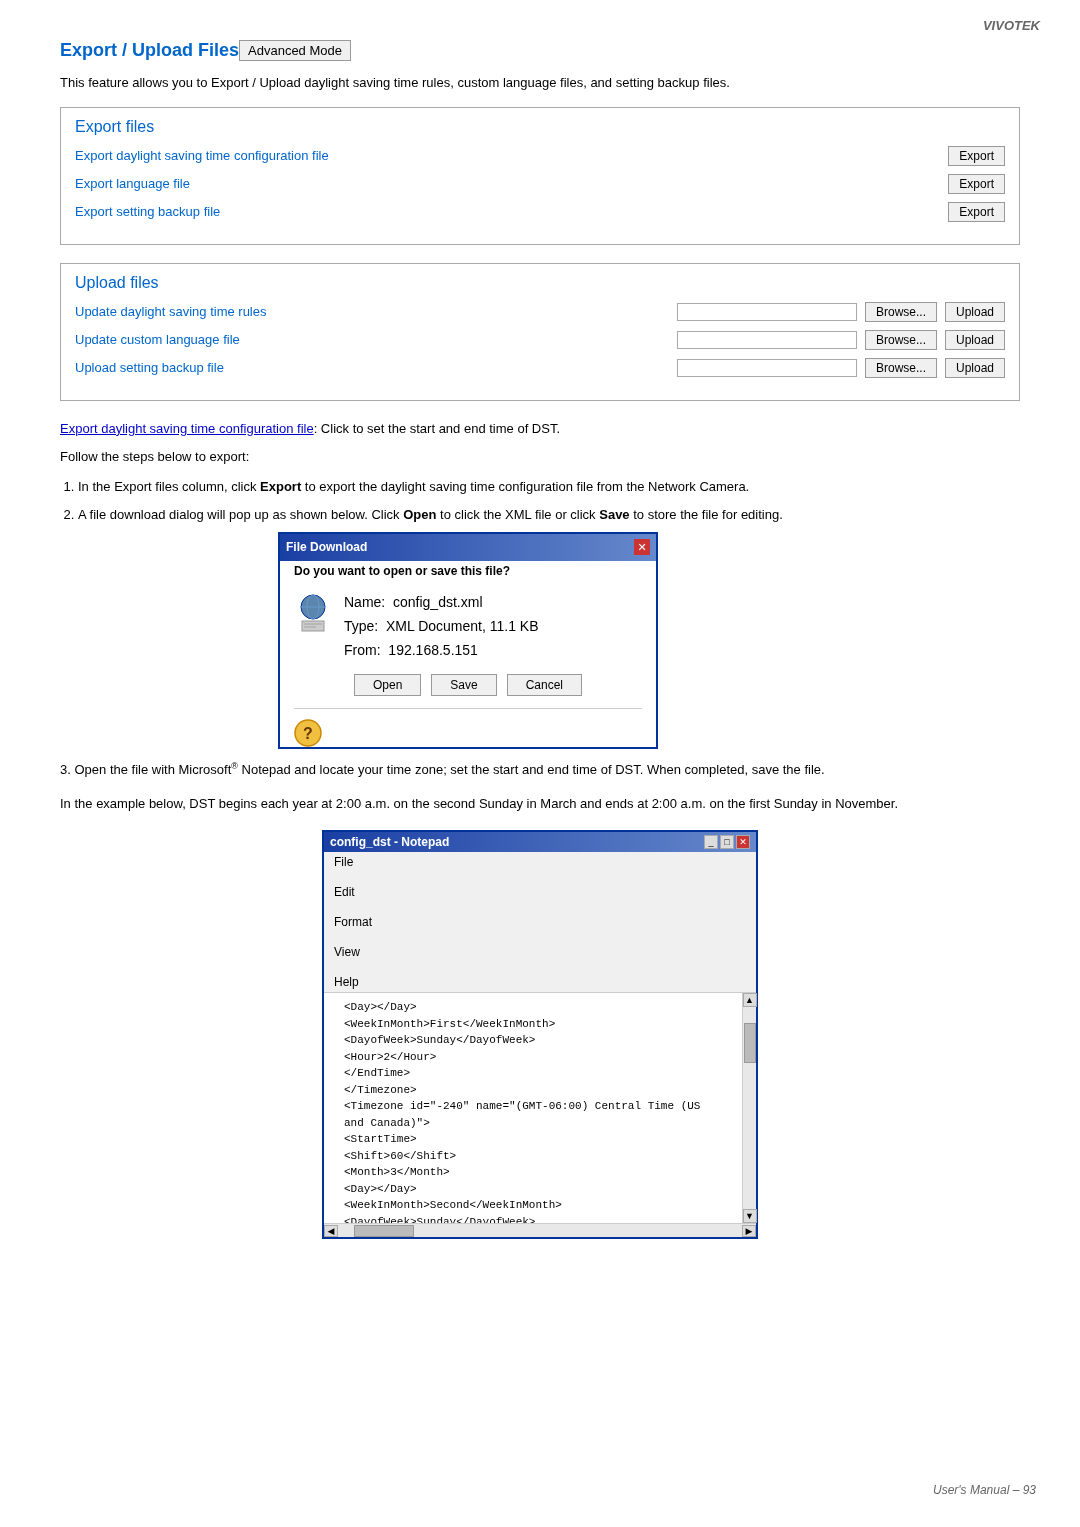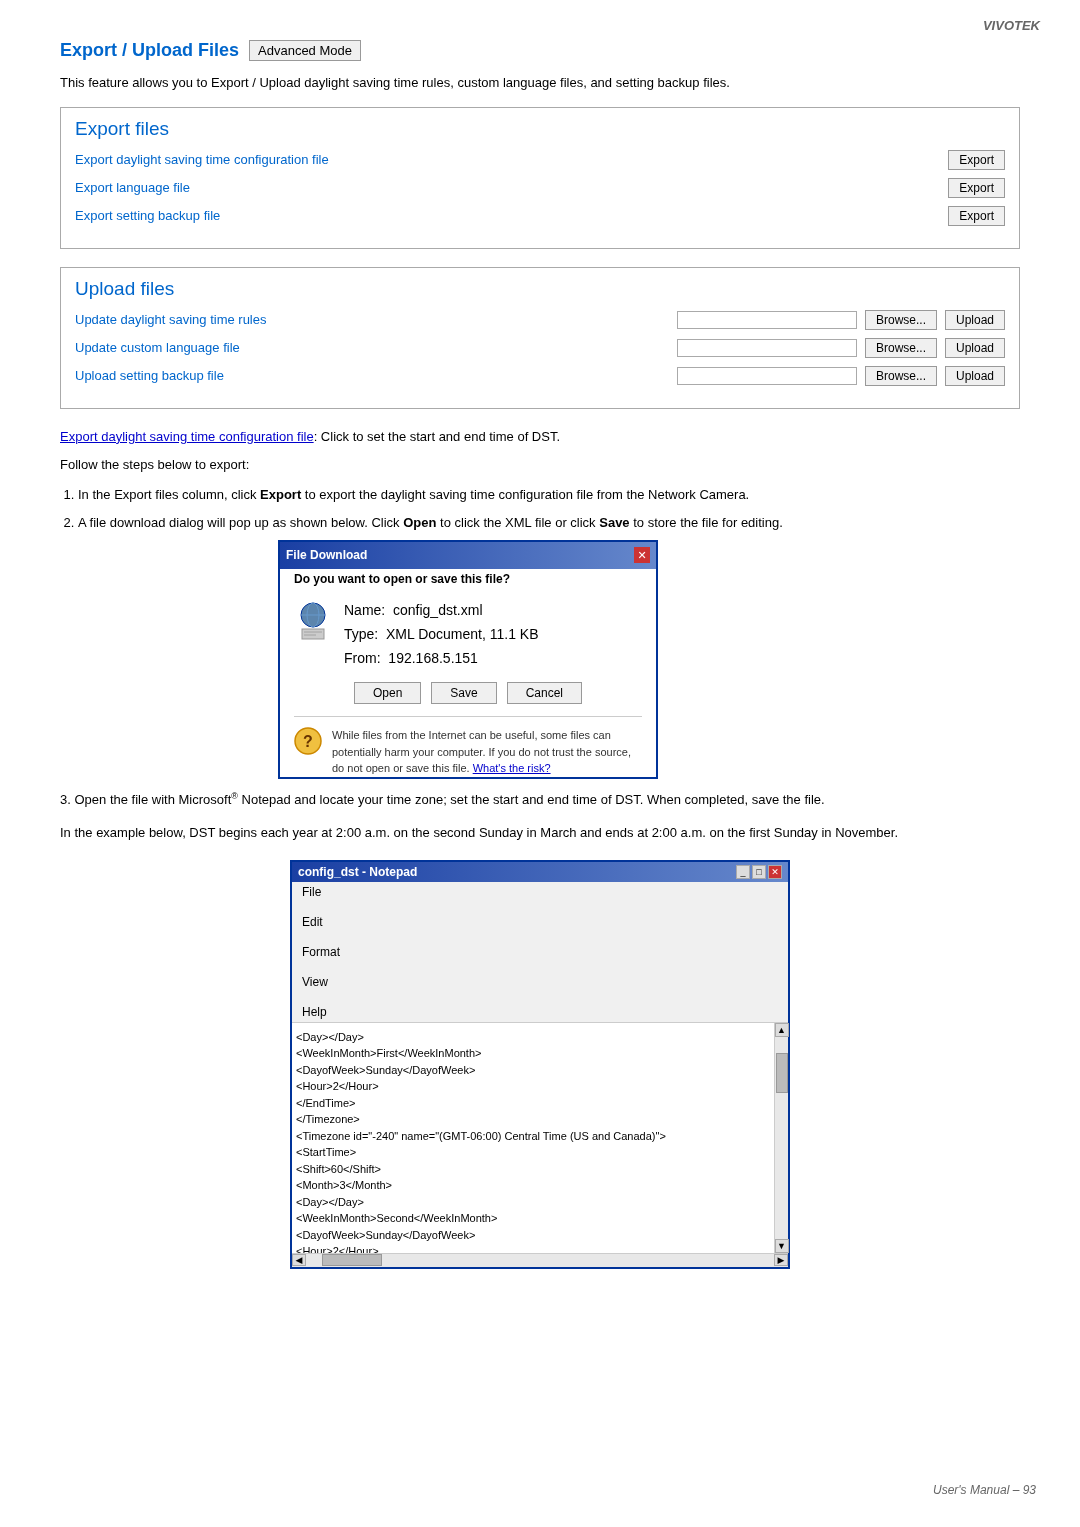--- a/index.html
+++ b/index.html
@@ -24,21 +24,20 @@
       font-size: 13px;
       color: #666;
     }
     .page-title {
       font-size: 18px;
       font-weight: bold;
       color: #0066cc;
       margin-bottom: 12px;
       display: flex;
       align-items: flex-end;
-      gap: 10px;
     }
     .advanced-mode-btn {
       font-size: 13px;
       font-weight: normal;
       border: 1px solid #999;
       padding: 2px 8px;
       background: #f0f0f0;
       color: #000;
       cursor: pointer;
     }
@@ -46,21 +45,21 @@
       font-size: 13px;
       margin-bottom: 14px;
       line-height: 1.5;
     }
     .section-box {
       border: 1px solid #aaa;
       margin-bottom: 18px;
       padding: 10px 14px 14px 14px;
     }
     .section-legend {
-      font-size: 19px;
+      font-size: 16px;
       color: #0066cc;
       margin-bottom: 10px;
       font-weight: normal;
     }
     .section-row {
       display: flex;
       align-items: center;
       margin-bottom: 8px;
     }
     .section-row-label {
@@ -202,21 +201,21 @@
       flex-shrink: 0;
     }
     
     .notepad-container {
       margin-top: 16px;
       margin-bottom: 10px;
     }
     .notepad-window {
       border: 2px solid #003399;
       background: #fff;
-      width: 500px;
+      width: 436px;
       margin: 0 auto;
       font-size: 11px;
     }
     .notepad-titlebar {
       background: linear-gradient(to right, #1a3fa3, #6688cc);
       color: #fff;
       padding: 3px 6px;
       display: flex;
       justify-content: space-between;
       align-items: center;
@@ -250,22 +249,22 @@
     .notepad-menu-item {
       cursor: pointer;
       padding: 1px 4px;
     }
     .notepad-body {
       display: flex;
       height: 230px;
     }
     .notepad-text {
       flex: 1;
-      padding: 6px 4px;
-      font-family: Liberation Sans, sans-serif;
+      padding: 6px 20px;
+      font-family: Liberation Mono, monospace;
       font-size: 11px;
       line-height: 1.5;
       overflow: hidden;
       color: #000;
     }
     .notepad-scrollbar {
       width: 14px;
       background: #e8e8e8;
       border-left: 1px solid #ccc;
       display: flex;
@@ -450,23 +449,20 @@
               <button class="dialog-btn">Save</button>
               <button class="dialog-btn">Cancel</button>
             </div>
             <div class="dialog-warning">
               <div class="warning-icon">
                 <svg viewBox="0 0 28 28" xmlns="http://www.w3.org/2000/svg">
                   <circle cx="14" cy="14" r="13" fill="#f0c040" stroke="#cc8800" stroke-width="1.5"></circle>
                   <text x="14" y="20" text-anchor="middle" font-size="16" font-weight="bold" fill="#663300">?</text>
                 </svg>
               </div>
-              <div>
-                <span>While files from the Internet can be useful, some files can potentially harm your computer. If you do not trust the source, do not open or save this file. </span><span class="link-text">What's the risk?</span>
-              </div>
             </div>
           </div>
         </div>
       </div>
     </li>
   </ol>
 
   <p class="step3-para">
     3.&nbsp;<span>Open the file with Microsoft</span><sup>®</sup><span> Notepad and locate your time zone; set the start and end time of DST. When completed, save the file.</span>
   </p>

